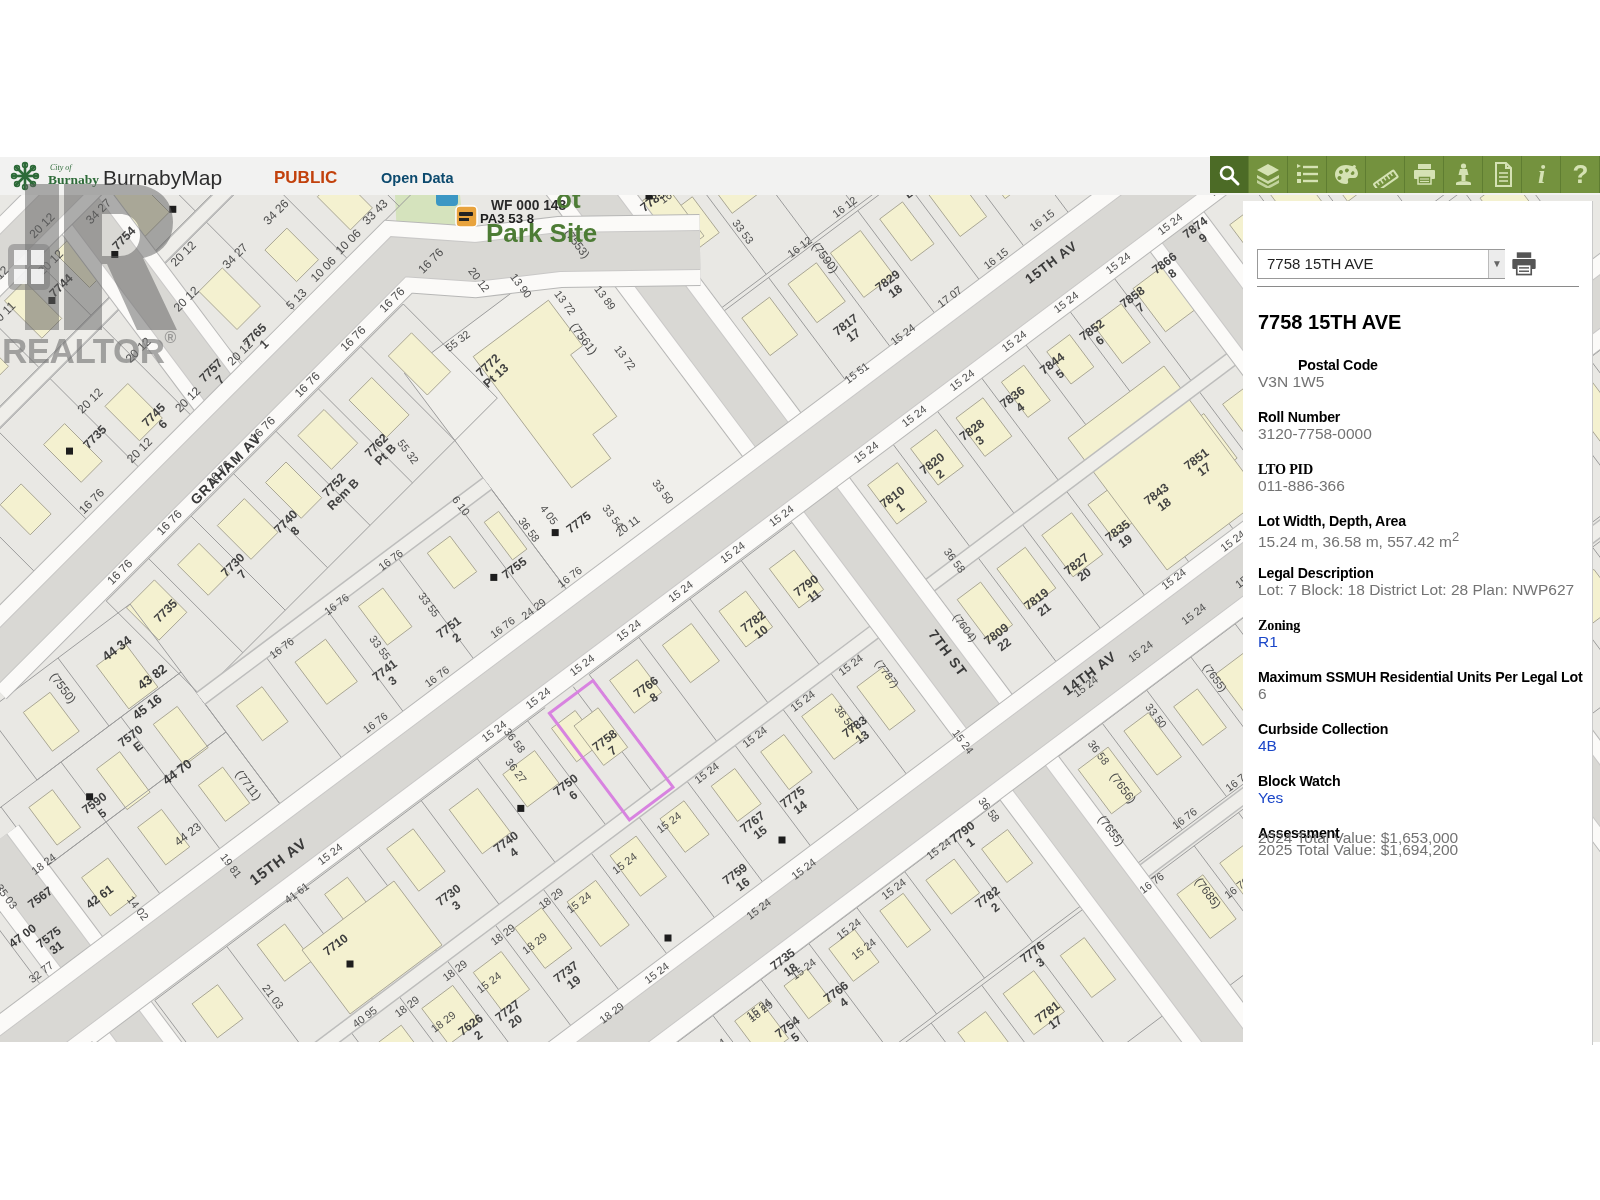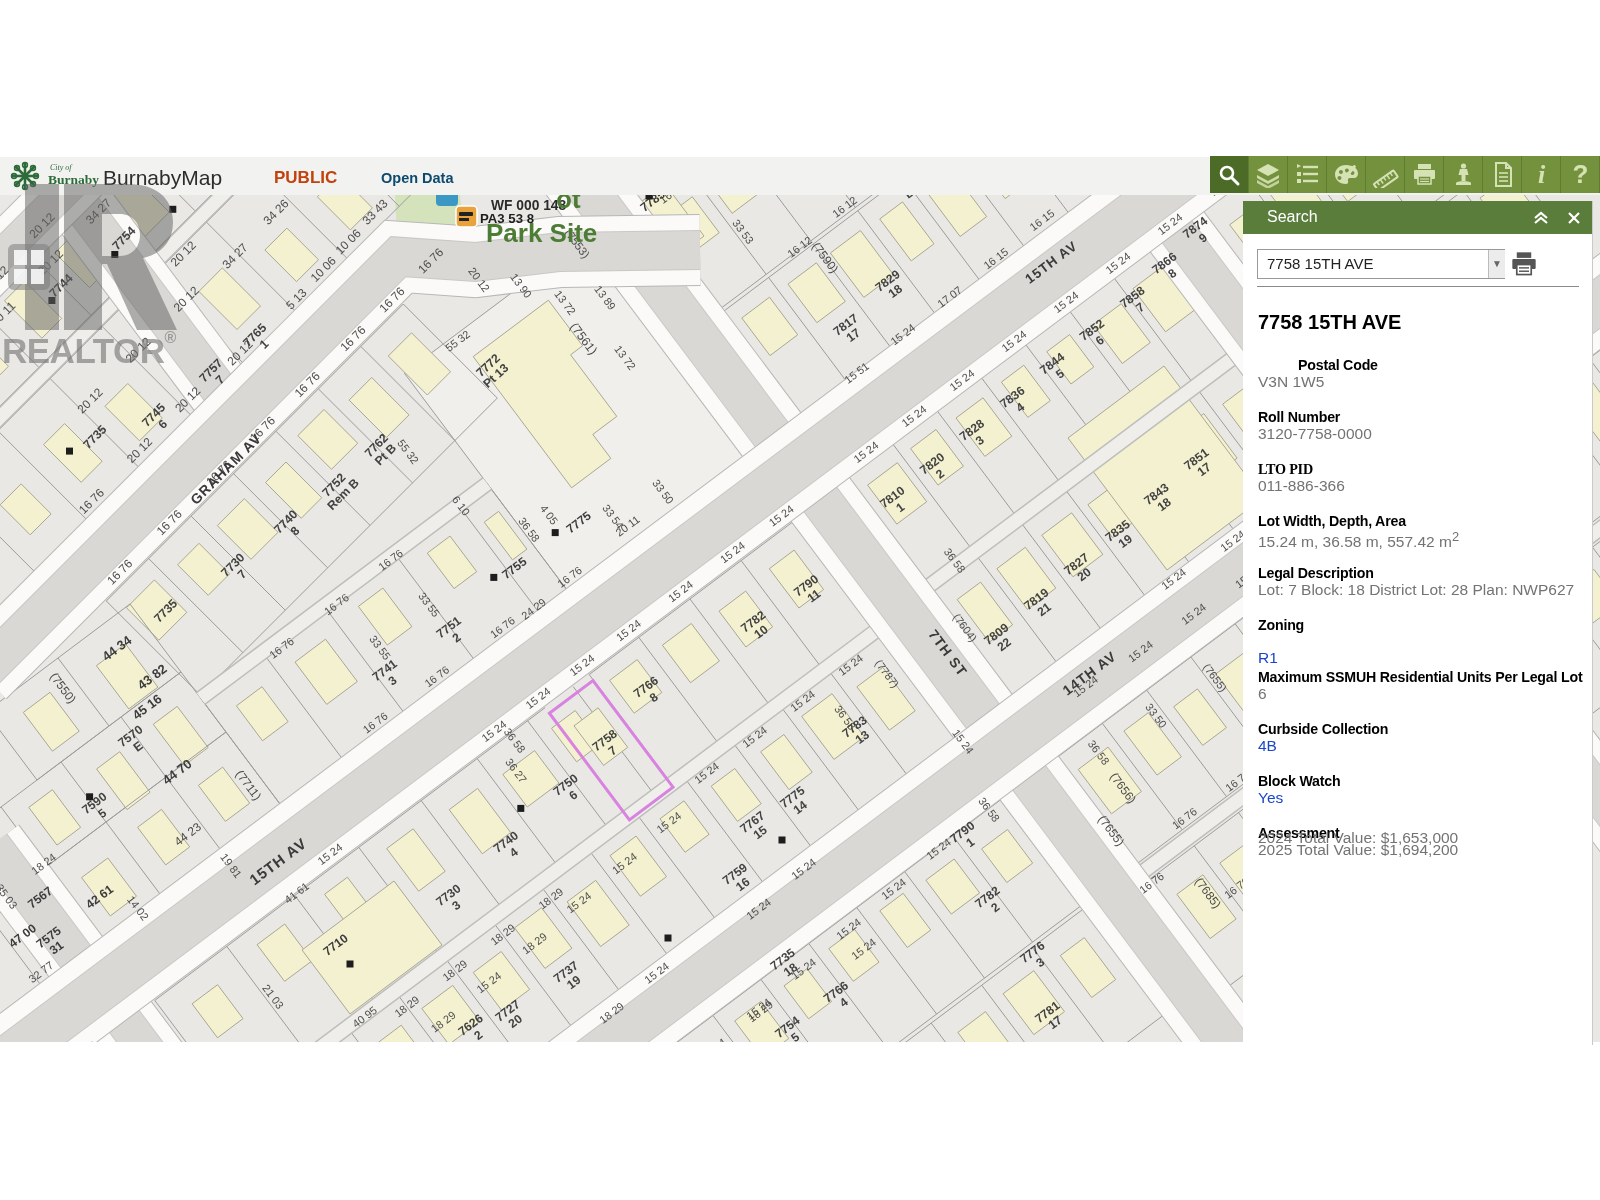--- a/index.html
+++ b/index.html
@@ -919,35 +919,20 @@
     <div class="tb">
         <svg width="27" height="27" viewBox="0 0 27 27">
           <g fill="#d5e2b4">
             <text x="13.5" y="22" font-size="26" font-weight="bold" text-anchor="middle">?</text>
           </g>
         </svg>
       </div>
   </div>
 
   <div id="sidebar">
-    <div id="sbhead">
-        <span class="t">Search</span>
-      <svg width="22" height="16" viewBox="0 0 22 16" style="position:absolute;right:38px;top:9px;">
-          <g stroke="#fff" stroke-width="2.2" fill="none">
-            <path d="M3 8 L9 3 L15 8"></path>
-            <path d="M3 13 L9 8 L15 13"></path>
-          </g>
-        </svg>
-      <svg width="14" height="14" viewBox="0 0 14 14" style="position:absolute;right:11px;top:10px;">
-          <g stroke="#fff" stroke-width="2.2">
-            <line x1="2" y1="2" x2="12" y2="12"></line>
-            <line x1="12" y1="2" x2="2" y2="12"></line>
-          </g>
-        </svg>
-    </div>
     <div id="srch">7758 15TH AVE<div id="caret">▼</div></div>
     <svg width="30" height="30" viewBox="0 0 27 27" style="position:absolute;left:266px;top:48px;">
         <g fill="#555">
           <rect x="7" y="3" width="13" height="5"></rect>
           <rect x="3" y="9" width="21" height="9" rx="1"></rect>
           <rect x="7" y="14" width="13" height="9" fill="#fff" stroke="#555" stroke-width="1.5"></rect>
           <line x1="9" y1="17" x2="18" y2="17" stroke="#555" stroke-width="1.3"></line>
           <line x1="9" y1="20" x2="18" y2="20" stroke="#555" stroke-width="1.3"></line>
         </g>
       </svg>
@@ -956,22 +941,22 @@
     <div class="lbl" style="top:156px;margin-left:40px;">Postal Code</div>
     <div class="val" style="top:172px;">V3N 1W5</div>
     <div class="lbl" style="top:208px;">Roll Number</div>
     <div class="val" style="top:224px;">3120-7758-0000</div>
     <div class="lbl" style="top:260px;font-family:Liberation Serif, serif;">LTO PID</div>
     <div class="val" style="top:276px;">011-886-366</div>
     <div class="lbl" style="top:312px;">Lot Width, Depth, Area</div>
     <div class="val" style="top:328px;">15.24 m, 36.58 m, 557.42 m<sup>2</sup></div>
     <div class="lbl" style="top:364px;">Legal Description</div>
     <div class="val" style="top:380px;">Lot: 7 Block: 18 District Lot: 28 Plan: NWP627</div>
-    <div class="lbl" style="top:416px;">Zoning</div>
-    <div class="val lnk" style="top:448px;text-align:right;">R1</div>
+    <div class="lbl" style="top:416px;font-family:Liberation Serif, serif;">Zoning</div>
+    <div class="val lnk" style="top:432px;text-align:right;">R1</div>
     <div class="lbl" style="top:468px;">Maximum SSMUH Residential Units Per Legal Lot</div>
     <div class="val" style="top:484px;">6</div>
     <div class="lbl" style="top:520px;">Curbside Collection</div>
     <div class="val lnk" style="top:536px;">4B</div>
     <div class="lbl" style="top:572px;">Block Watch</div>
     <div class="val lnk" style="top:588px;">Yes</div>
     <div class="lbl" style="top:624px;">Assessment</div>
     <div class="val" style="top:640px;">2025 Total Value: $1,694,200</div>
     <div class="val" style="top:628px;">2024 Total Value: $1,653,000</div>
   </div>

